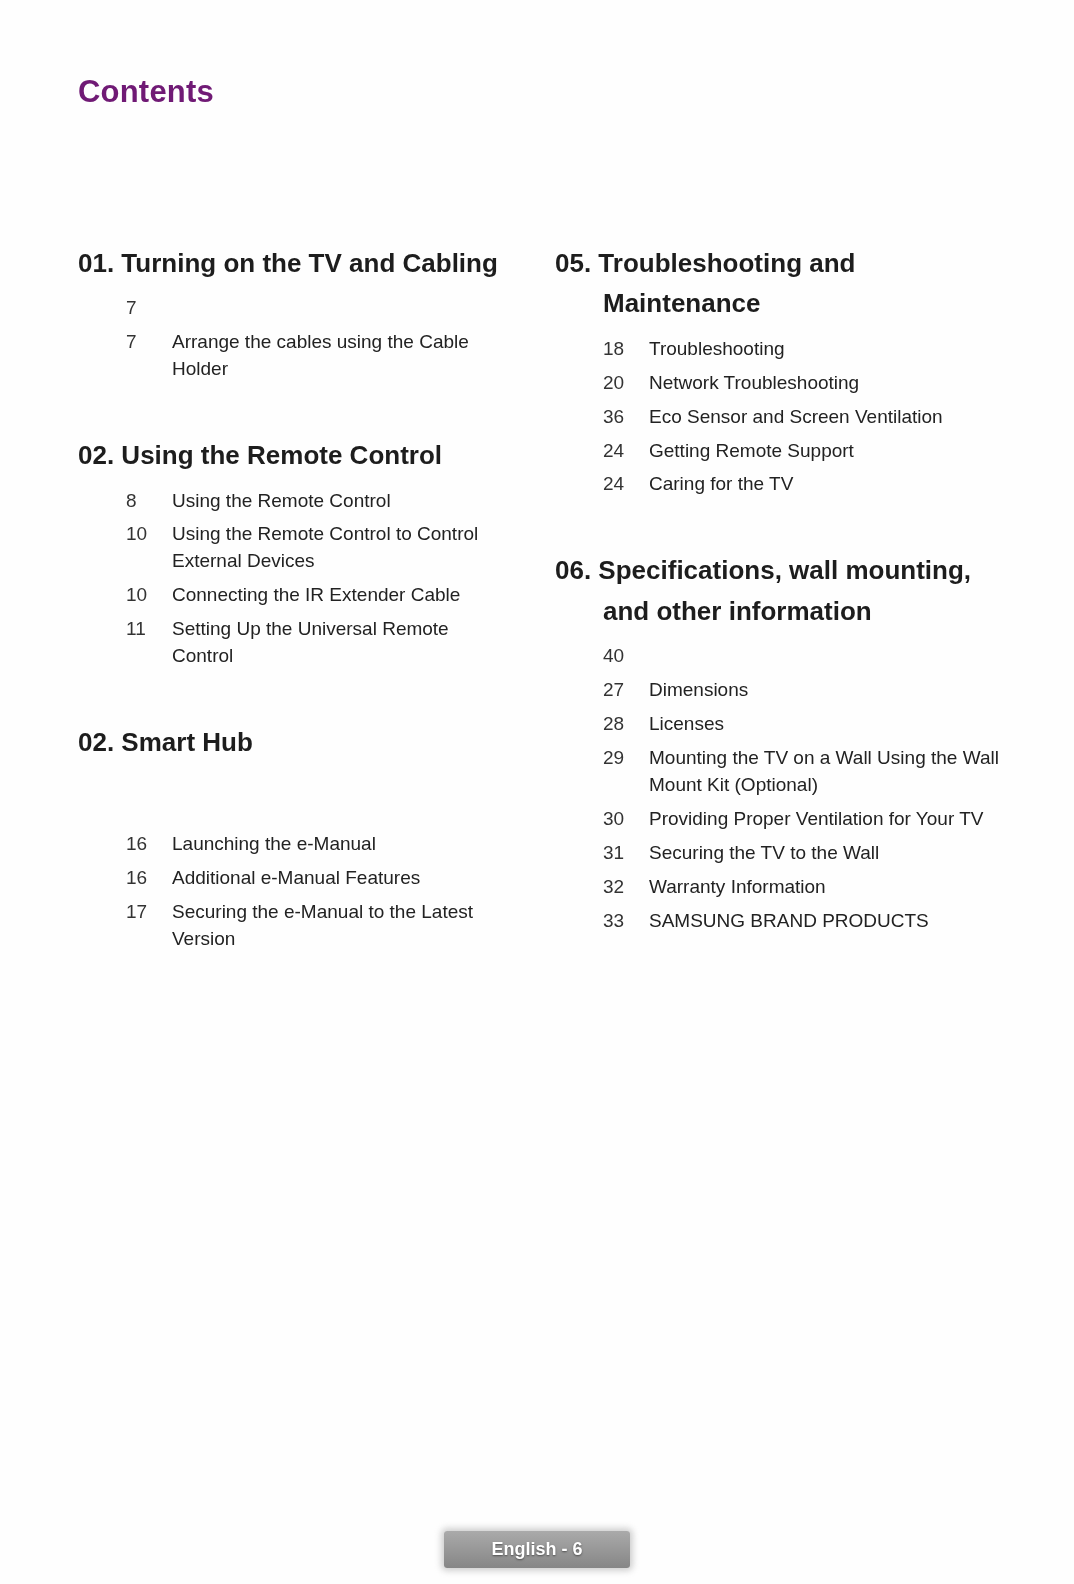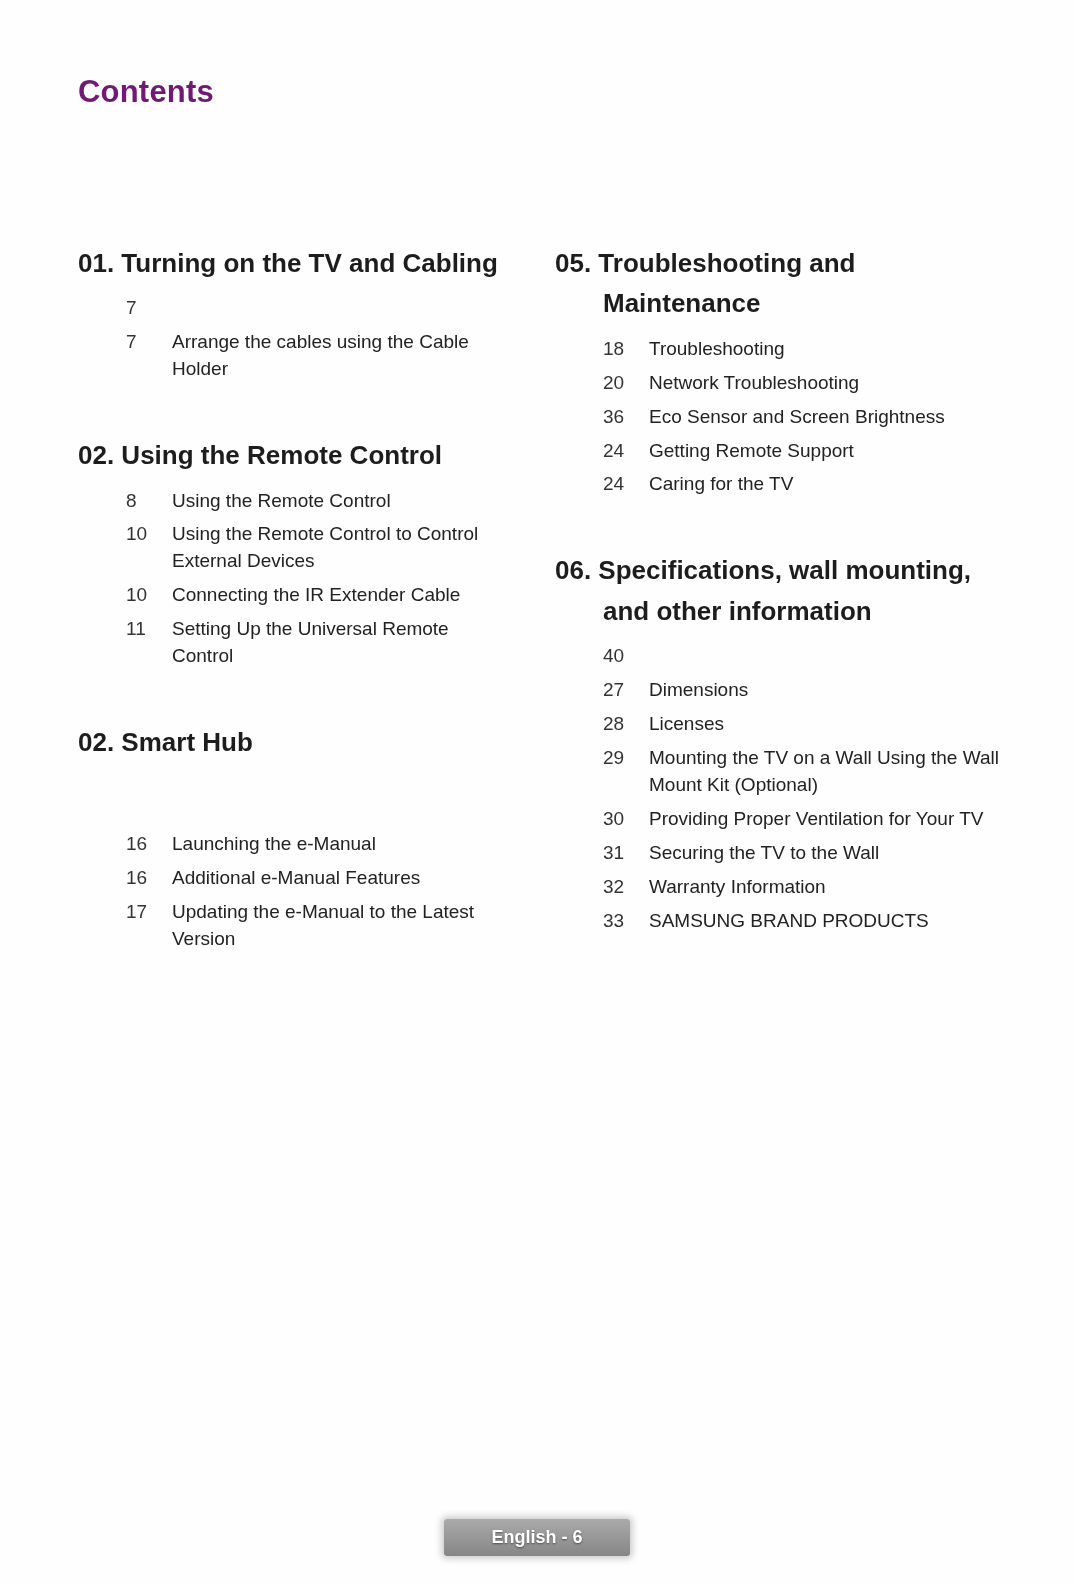--- a/index.html
+++ b/index.html
@@ -53,21 +53,21 @@
   }
   .item .num {
     width: 46px;
     flex: none;
     color: #333333;
   }
   .item .txt { flex: 1; }
   .footer-badge {
     position: absolute;
     left: 50%;
-    bottom: 28px;
+    bottom: 16px;
     transform: translateX(-50%);
     min-width: 150px;
     padding: 8px 18px;
     text-align: center;
     background: linear-gradient(180deg, #aaaaaa, #868686);
     box-shadow: 0 0 6px 3px rgba(150,150,150,0.45);
     border-radius: 3px;
     color: #ffffff;
     font-size: 18px;
     font-weight: 700;
@@ -125,41 +125,41 @@
         <div class="item">
           <span class="num">16</span>
           <span class="txt">Launching the e-Manual</span>
         </div>
         <div class="item">
           <span class="num">16</span>
           <span class="txt">Additional e-Manual Features</span>
         </div>
         <div class="item">
           <span class="num">17</span>
-          <span class="txt">Updating the e-Manual to the Latest Version</span>
+          <span class="txt">Securing the e-Manual to the Latest Version</span>
         </div>
       </section>
 
     </div>
 
     <div class="col-right">
 
       <section class="sec">
         <h2 class="sec-heading">05. Troubleshooting and Maintenance</h2>
         <div class="item">
           <span class="num">18</span>
           <span class="txt">Troubleshooting</span>
         </div>
         <div class="item">
           <span class="num">20</span>
           <span class="txt">Network Troubleshooting</span>
         </div>
         <div class="item">
           <span class="num">36</span>
-          <span class="txt">Eco Sensor and Screen Brightness</span>
+          <span class="txt">Eco Sensor and Screen Ventilation</span>
         </div>
         <div class="item">
           <span class="num">24</span>
           <span class="txt">Getting Remote Support</span>
         </div>
         <div class="item">
           <span class="num">24</span>
           <span class="txt">Caring for the TV</span>
         </div>
       </section>

